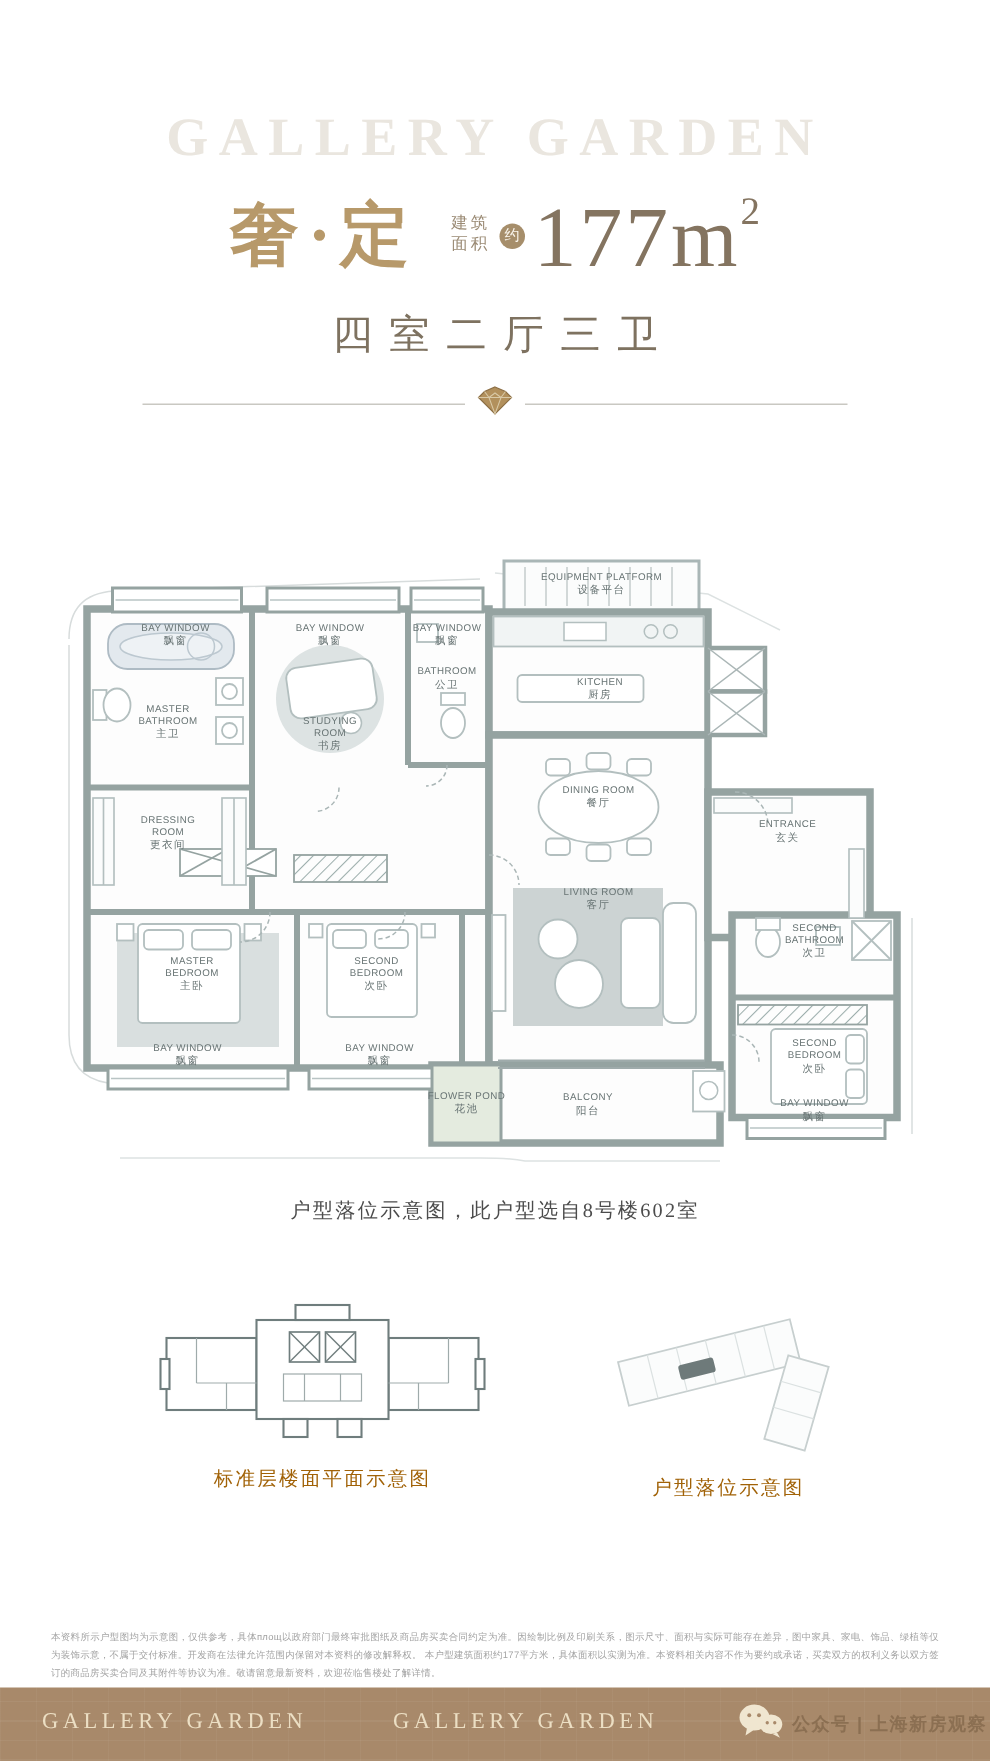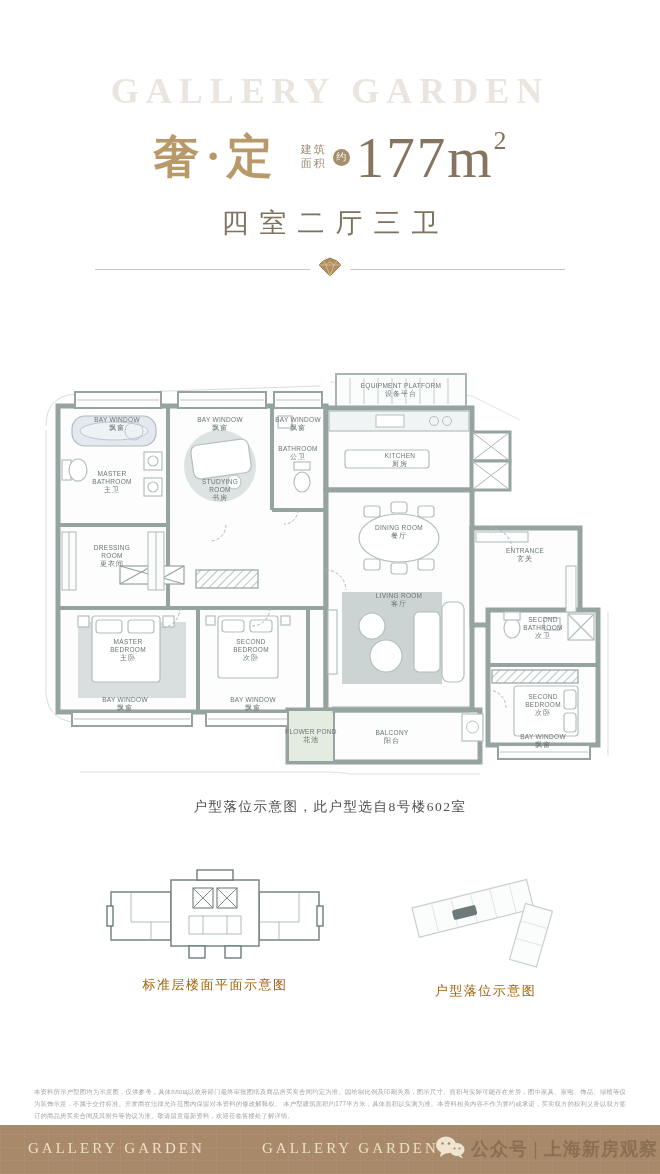--- a/index.html
+++ b/index.html
@@ -61,21 +61,21 @@
             background-image:
               repeating-linear-gradient(0deg, rgba(255,255,255,.05) 0 1px, transparent 1px 13px),
               repeating-linear-gradient(90deg, rgba(255,255,255,.04) 0 1px, transparent 1px 24px);
             }
   .footer-logo { position:absolute; top:15px; font-size:15px; letter-spacing:3px;
                  color:#ecdfc4; white-space:nowrap; }
   .footer-logo.left { left:28px; }
   .footer-logo.center { left:262px; }
   .footer-right { position:absolute; right:2px; top:10px; display:flex; align-items:center; gap:6px; }
   .wechat { flex:0 0 auto; }
-  .account-text { font-family:Liberation Serif, serif; font-size:18px; font-weight:bold;
+  .account-text { font-family:Liberation Sans, sans-serif; font-size:12px; font-weight:bold;
                   color:#8b6f52; letter-spacing:1px; white-space:nowrap; }
   .sohu-wm { position:absolute; right:0; bottom:5px; z-index:5;
              font-family:"Liberation Sans", sans-serif; font-weight:bold; font-size:23px;
              color:#ffffff; letter-spacing:1px; white-space:nowrap;
              text-shadow:-1px -1px 0 #4a3017, 1px -1px 0 #4a3017, -1px 1px 0 #4a3017,
                           1px 1px 0 #4a3017, 0 2px 3px rgba(0,0,0,.35); }
 </style>
 </head>
 <body>
 

